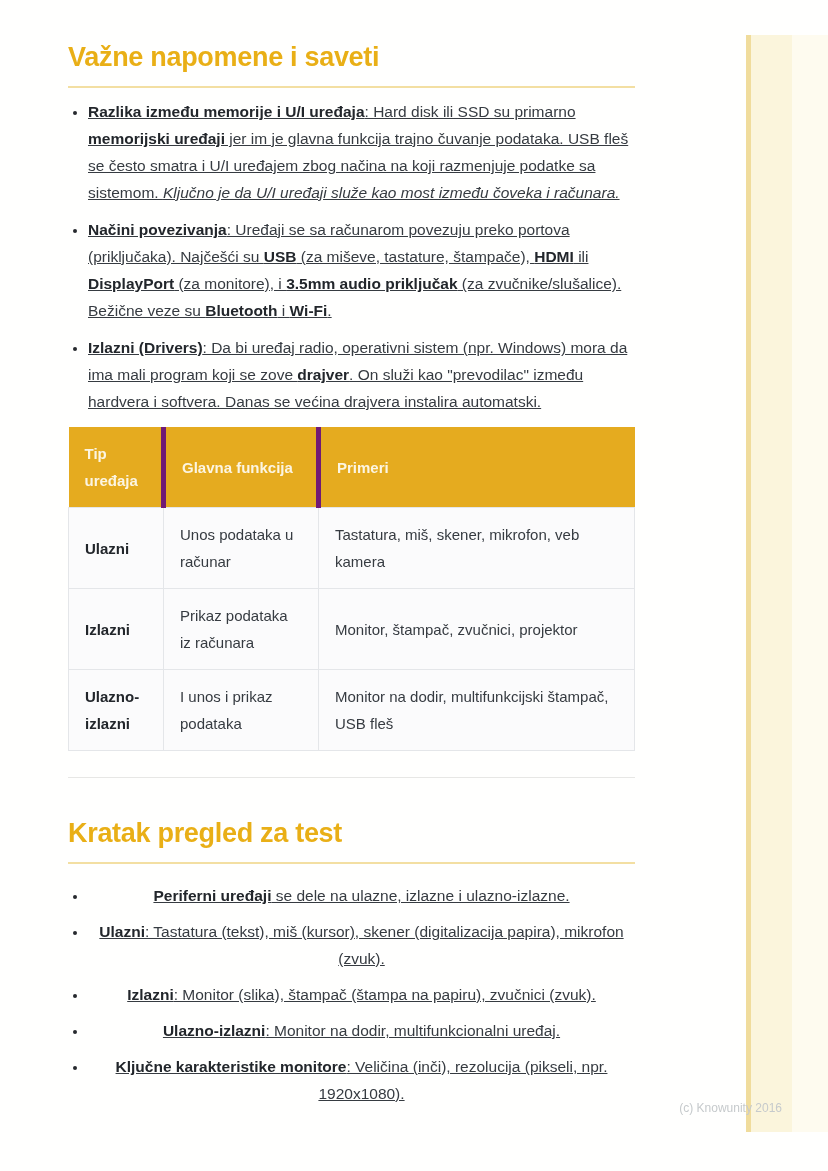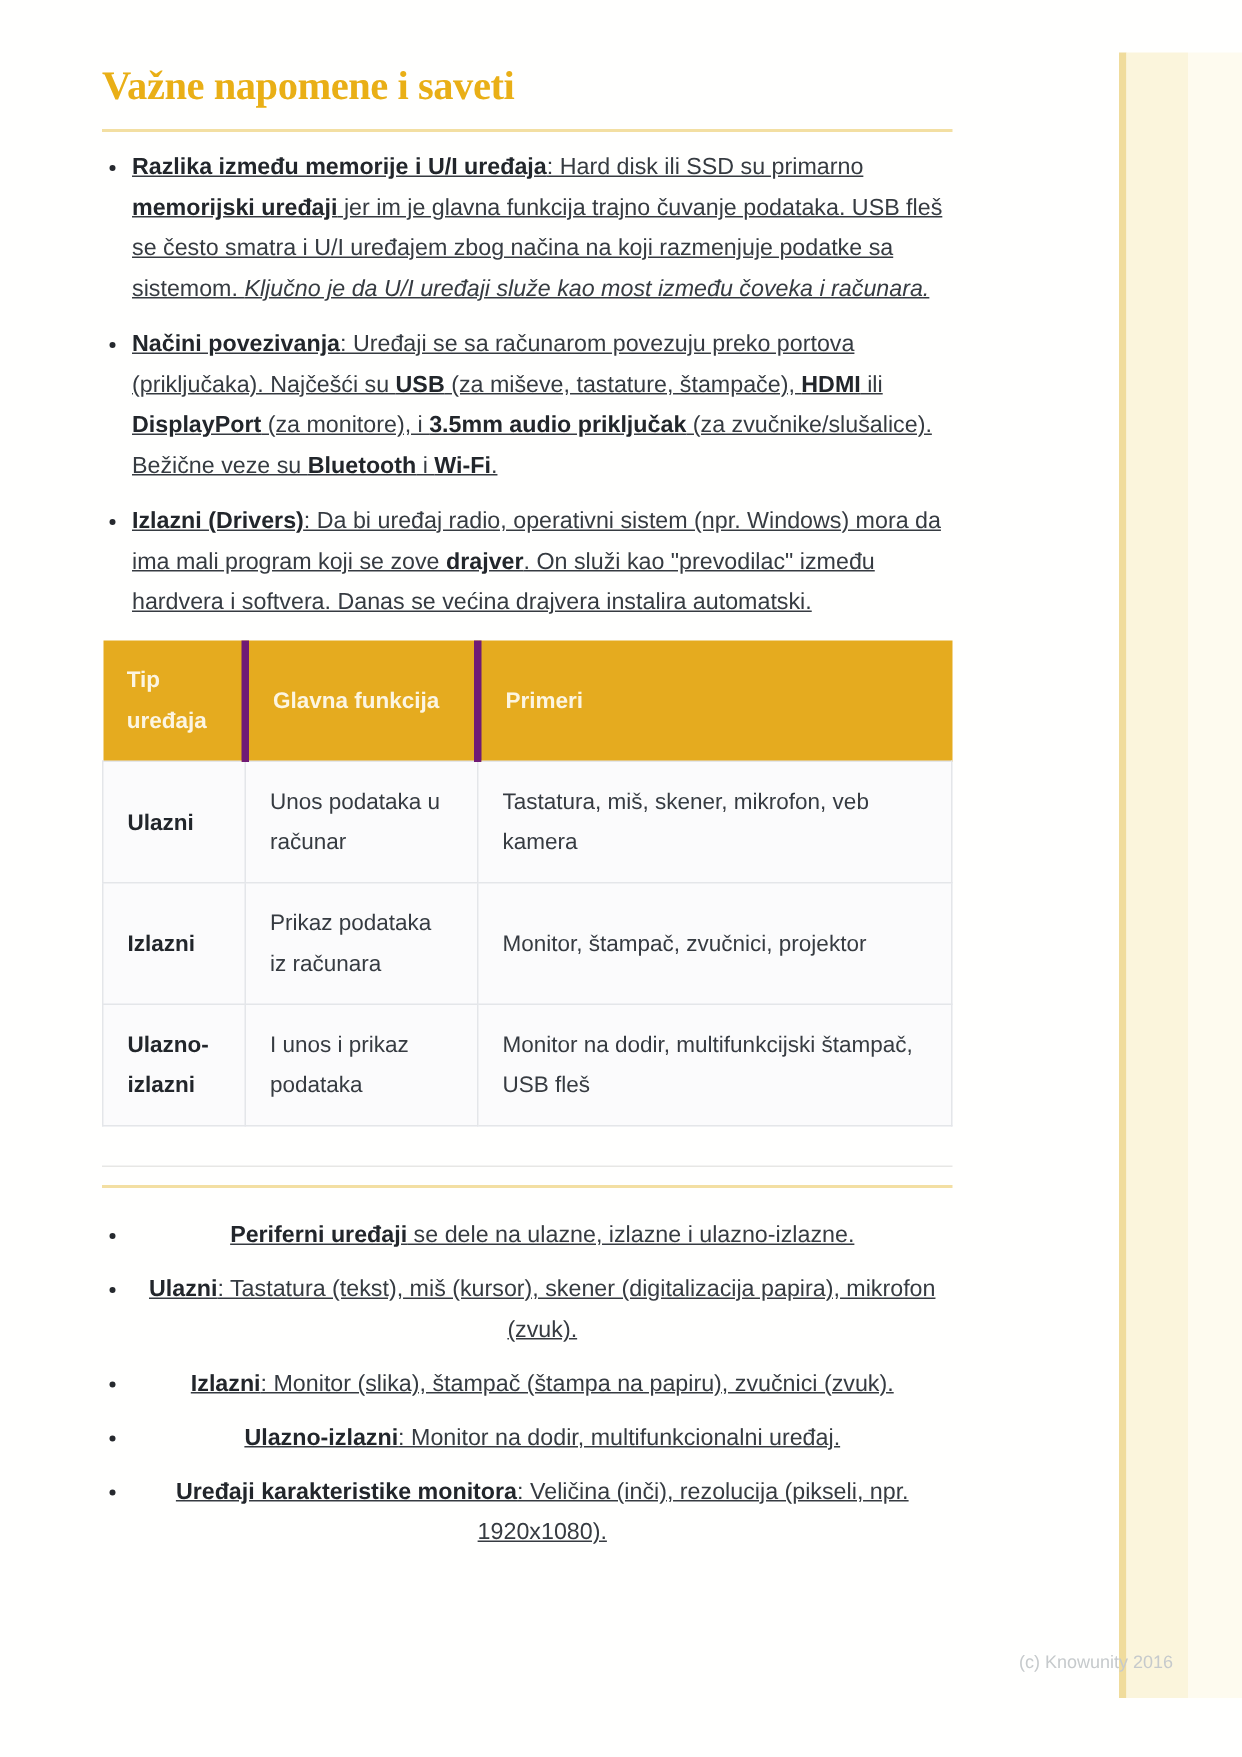--- a/index.html
+++ b/index.html
@@ -21,21 +21,20 @@
 
   .content { position: absolute; left: 68px; top: 40px; width: 567px; }
 
   h2.heading {
     margin: 0;
     font-size: 27px;
     line-height: 34px;
     font-weight: 700;
     letter-spacing: -0.3px;
     color: #E9AF16;
-    font-family: Liberation Serif, serif;
   }
   .heading-rule {
     height: 2px;
     background: #F3DFA2;
     margin: 12px 0 0 0;
     border: none;
   }
 
   ul.bullets {
     margin: 10px 0 0 0;
@@ -149,27 +148,28 @@
             <td>Ulazno-izlazni</td>
             <td>I unos i prikaz podataka</td>
             <td>Monitor na dodir, multifunkcijski štampač, USB fleš</td>
           </tr>
         </tbody>
     </table>
 
     <hr class="section-divider">
 
     <section class="section-review">
+      <h2 class="heading">Kratak pregled za test</h2>
       <div class="heading-rule"></div>
       <ul class="bullets bullets2">
           <li><span class="b">Periferni uređaji</span><span> se dele na ulazne, izlazne i ulazno-izlazne.</span></li>
           <li><span class="b">Ulazni</span><span>: Tastatura (tekst), miš (kursor), skener (digitalizacija papira), mikrofon (zvuk).</span></li>
           <li><span class="b">Izlazni</span><span>: Monitor (slika), štampač (štampa na papiru), zvučnici (zvuk).</span></li>
           <li><span class="b">Ulazno-izlazni</span><span>: Monitor na dodir, multifunkcionalni uređaj.</span></li>
-          <li><span class="b">Uređaji karakteristike monitora</span><span>: Veličina (inči), rezolucija (pikseli, npr. 1920x1080).</span></li>
+          <li><span class="b">Ključne karakteristike monitore</span><span>: Veličina (inči), rezolucija (pikseli, npr. 1920x1080).</span></li>
         </ul>
     </section>
 
   </div>
 
   <div class="watermark">(c) Knowunity 2016</div>
 
 </div>
 
 </body></html>

